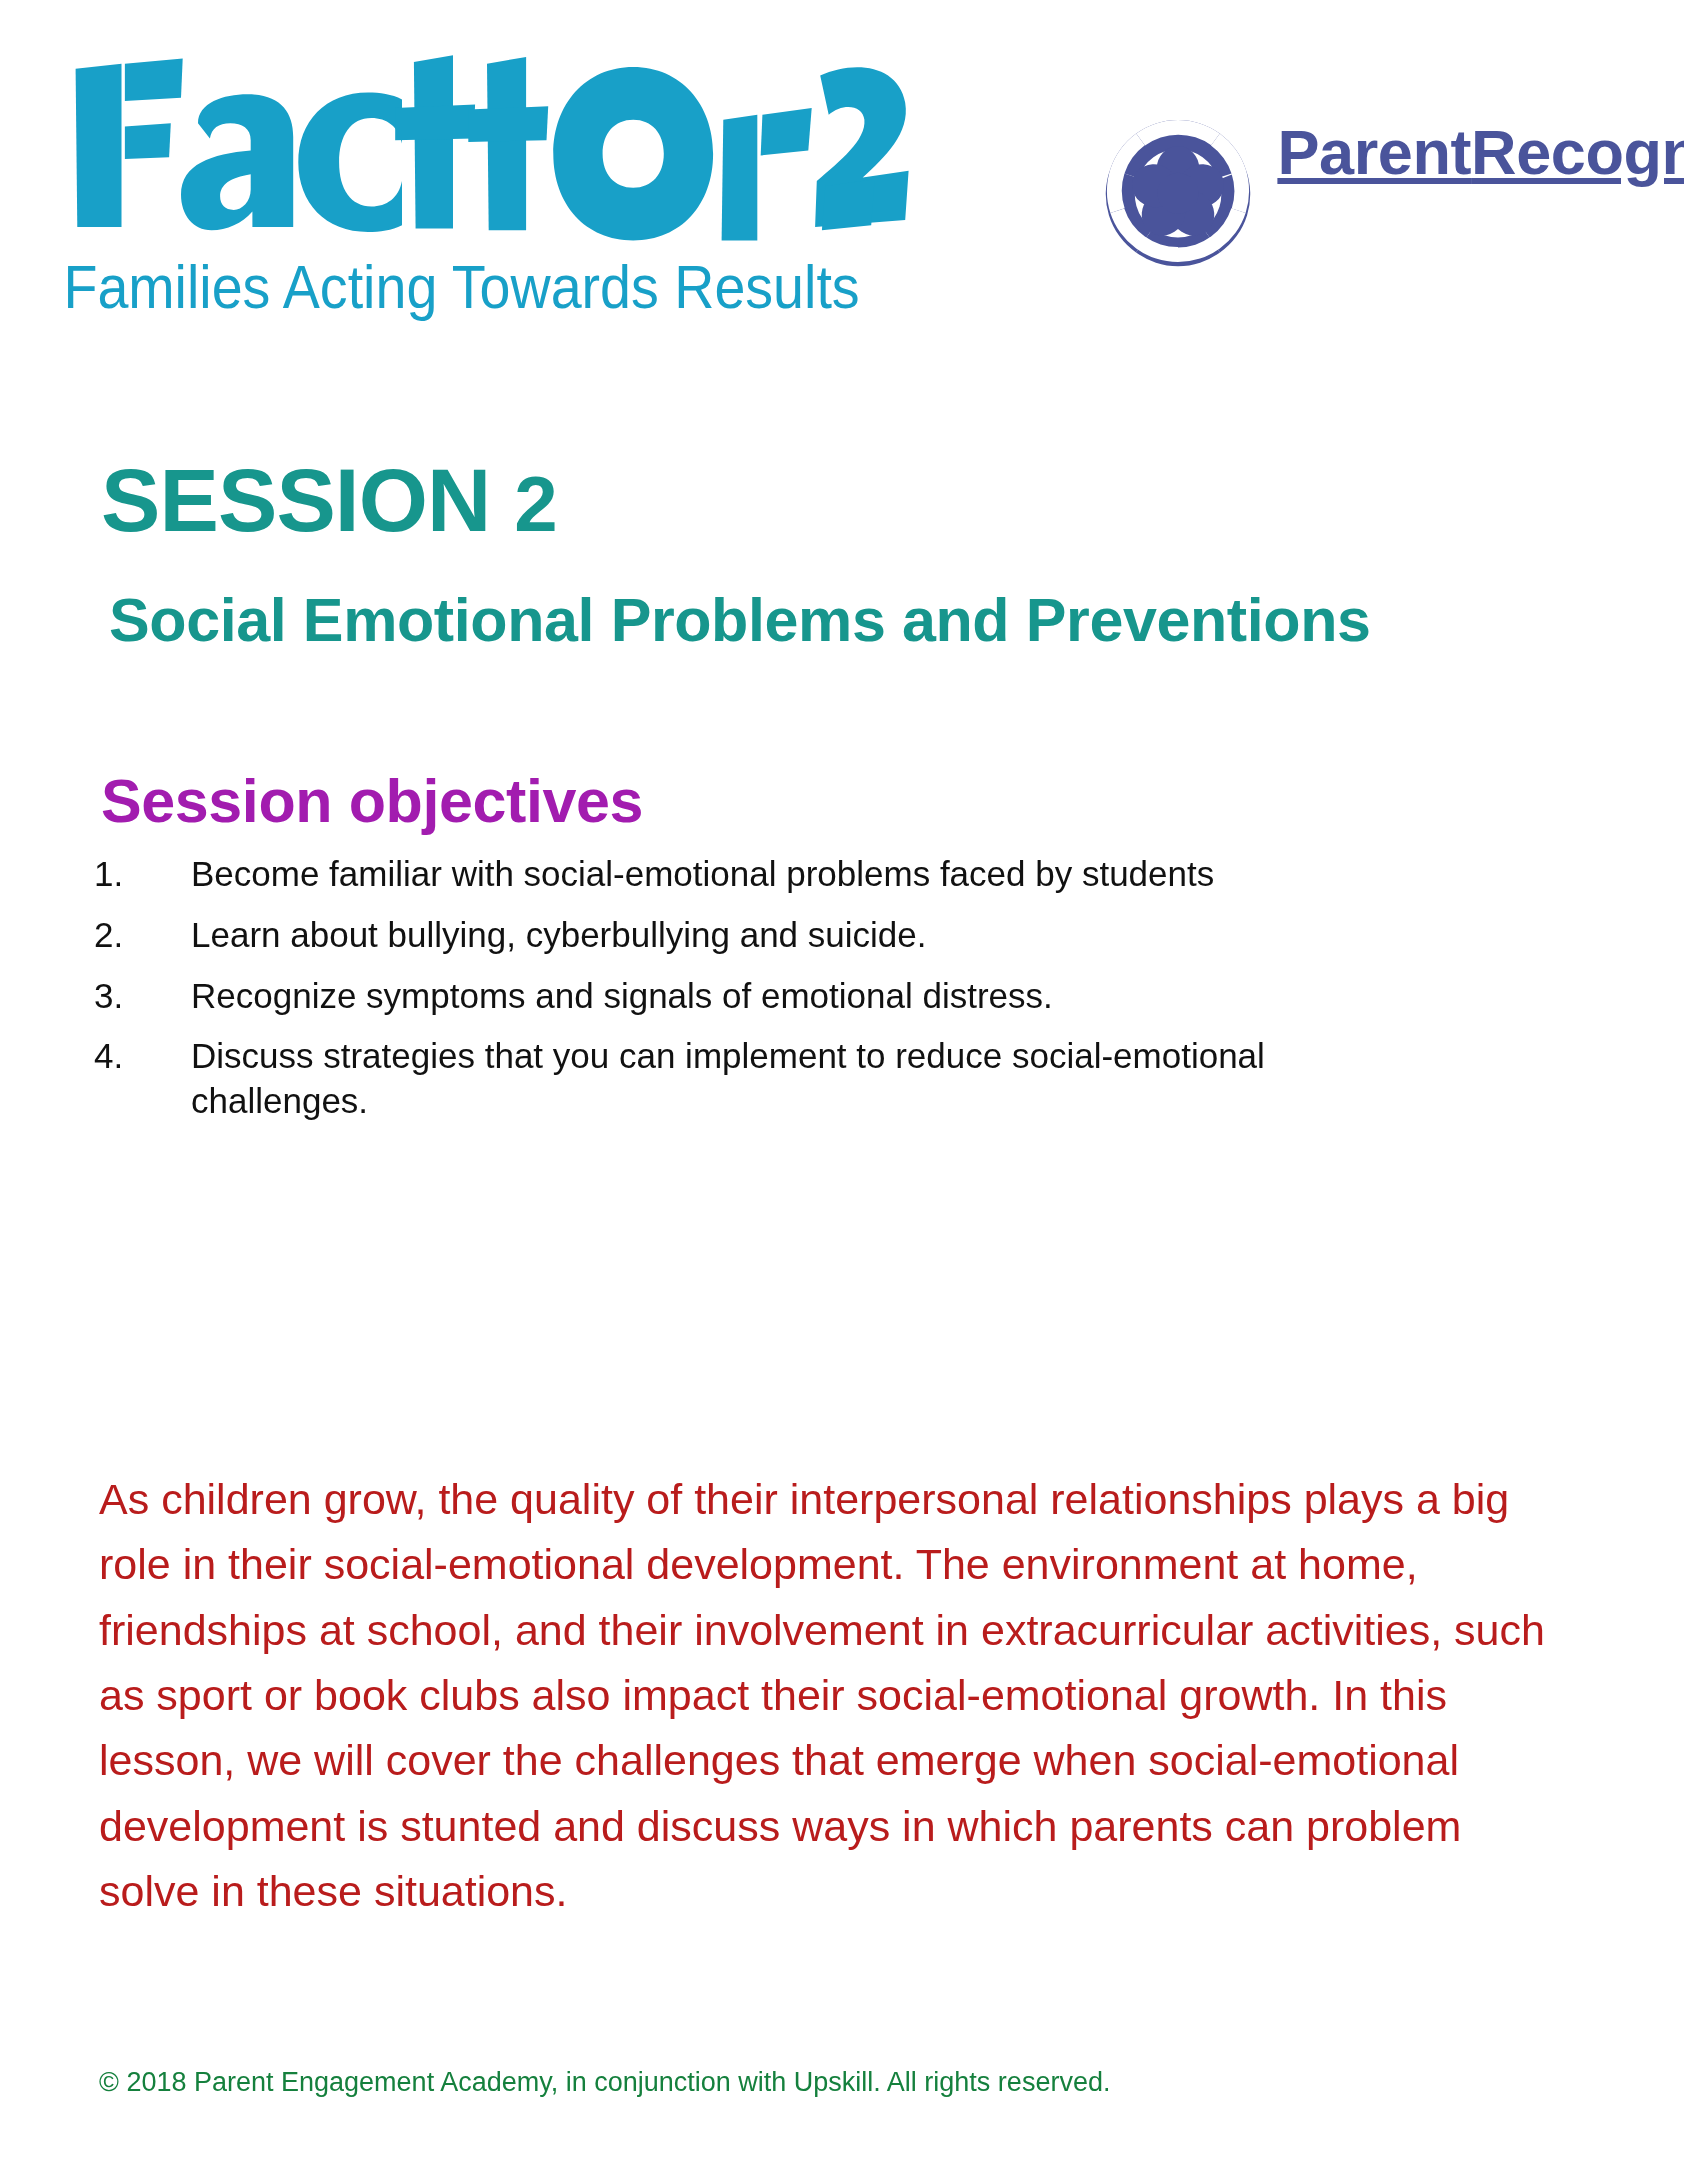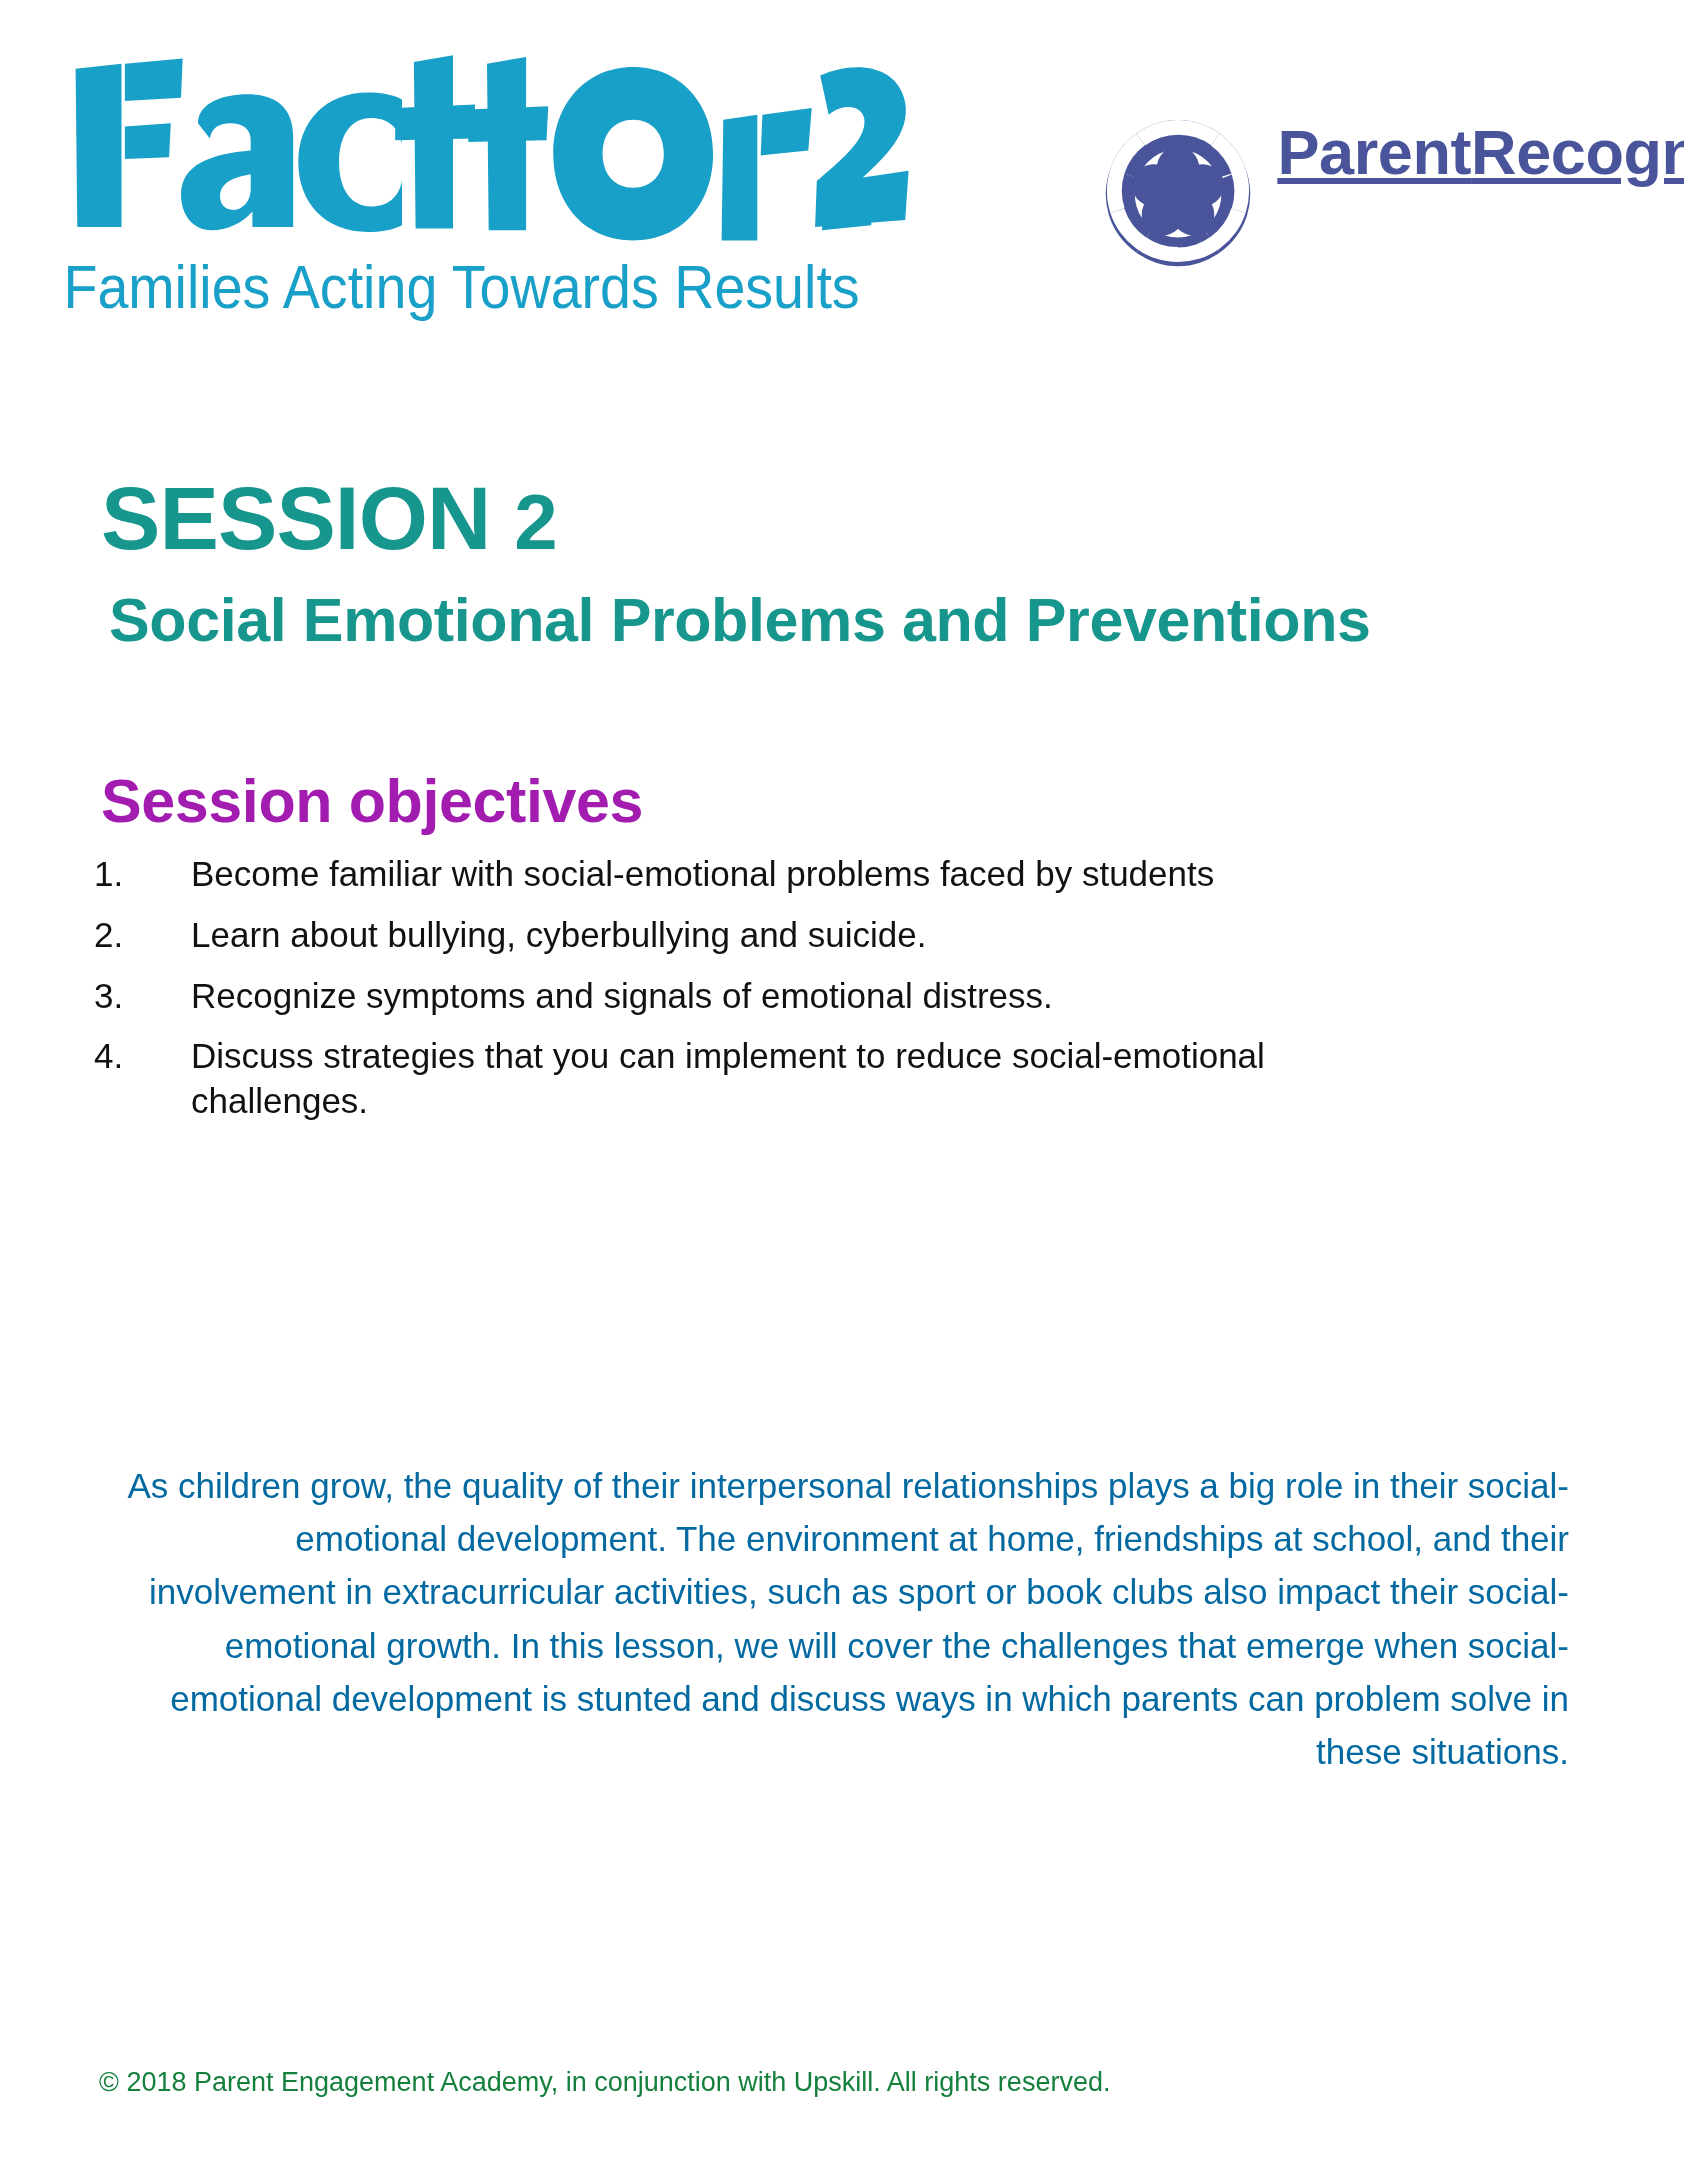--- a/index.html
+++ b/index.html
@@ -79,21 +79,21 @@
     letter-spacing: -0.4px;
     padding-top: 5.1px;
     text-decoration: underline;
   }
   .pea-wordmark span { display: block; white-space: nowrap; }
 
   
   .session-title {
     position: absolute;
     left: 101px;
-    top: 414px;
+    top: 396px;
     font-size: 89px;
     font-weight: 700;
     color: #17968d;
     letter-spacing: -0.9px;
     line-height: 1;
     white-space: nowrap;
   }
   .session-title .num { font-weight: 600; font-size: 78px; }
 
   .session-subtitle {
@@ -156,24 +156,24 @@
     color: #109cd2;
     letter-spacing: -0.4px;
     line-height: 1;
   }
 
   .intro-body {
     position: absolute;
     left: 99px;
     top: 1424px;
     width: 1470px;
-    font-size: 35px;
+    font-size: 43px;
     line-height: 1.52;
-    color: #0369a1;
-    text-align: right;
+    color: #b91c1c;
+    text-align: left;
   }
 
   
   .footer {
     position: absolute;
     left: 99px;
     top: 2065px;
     font-size: 27px;
     color: #15803d;
     line-height: 1.3;

